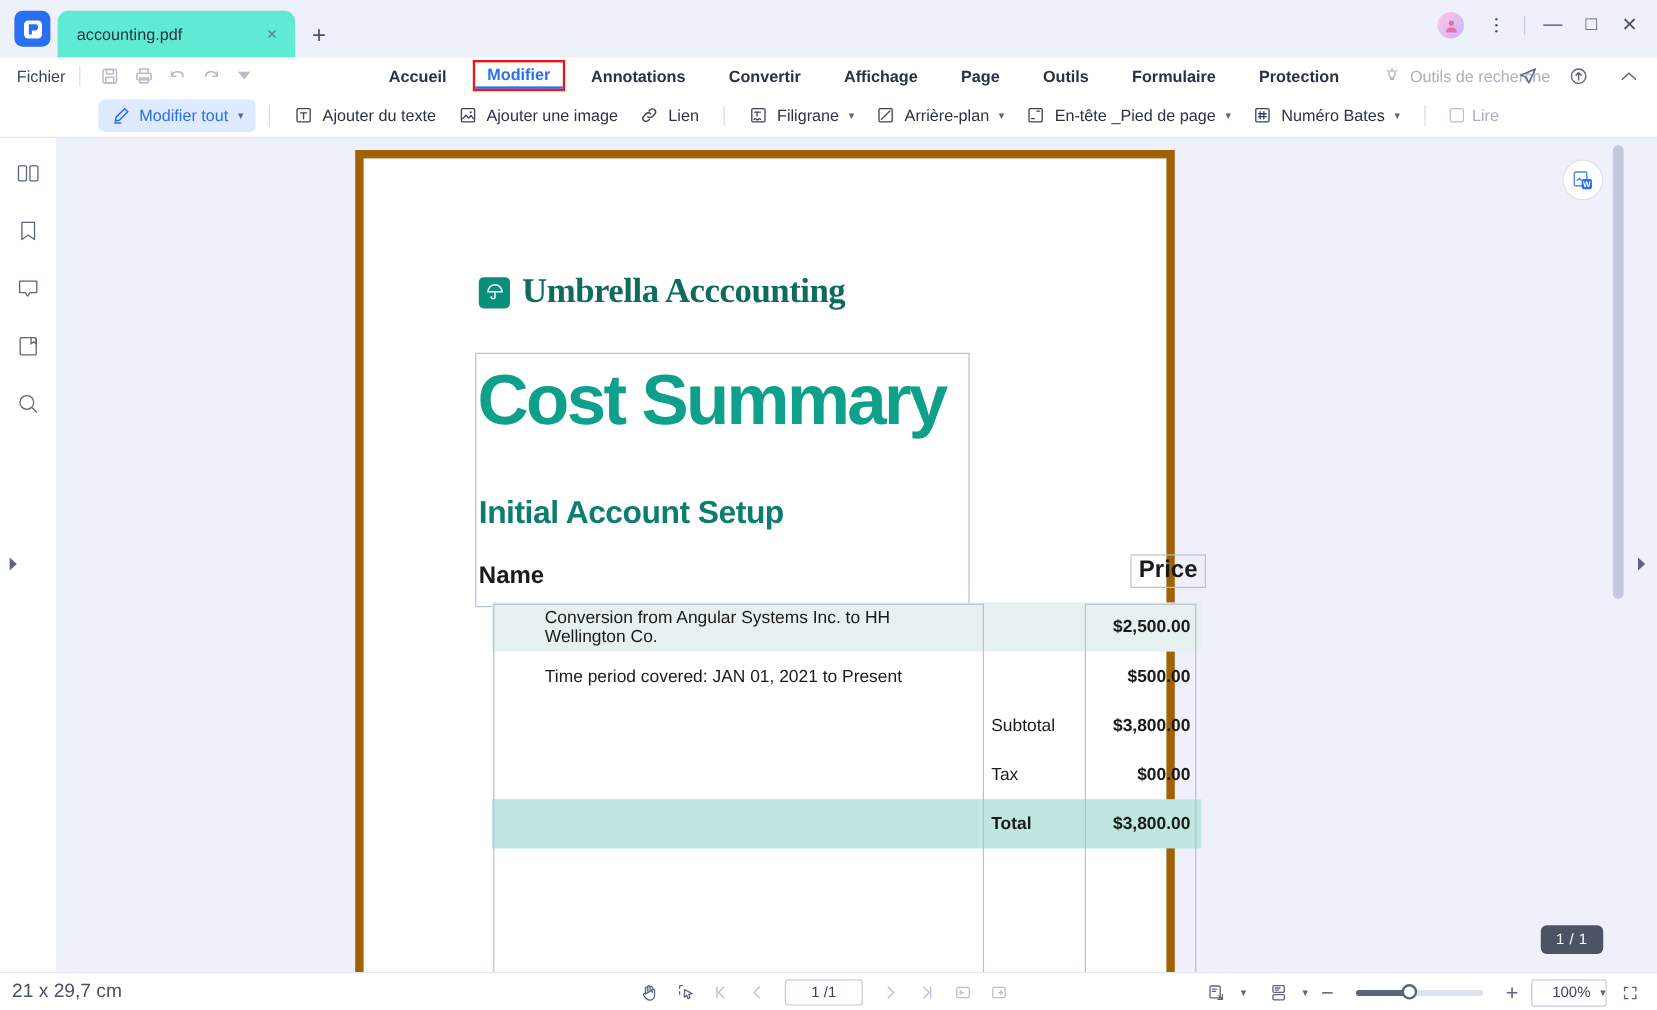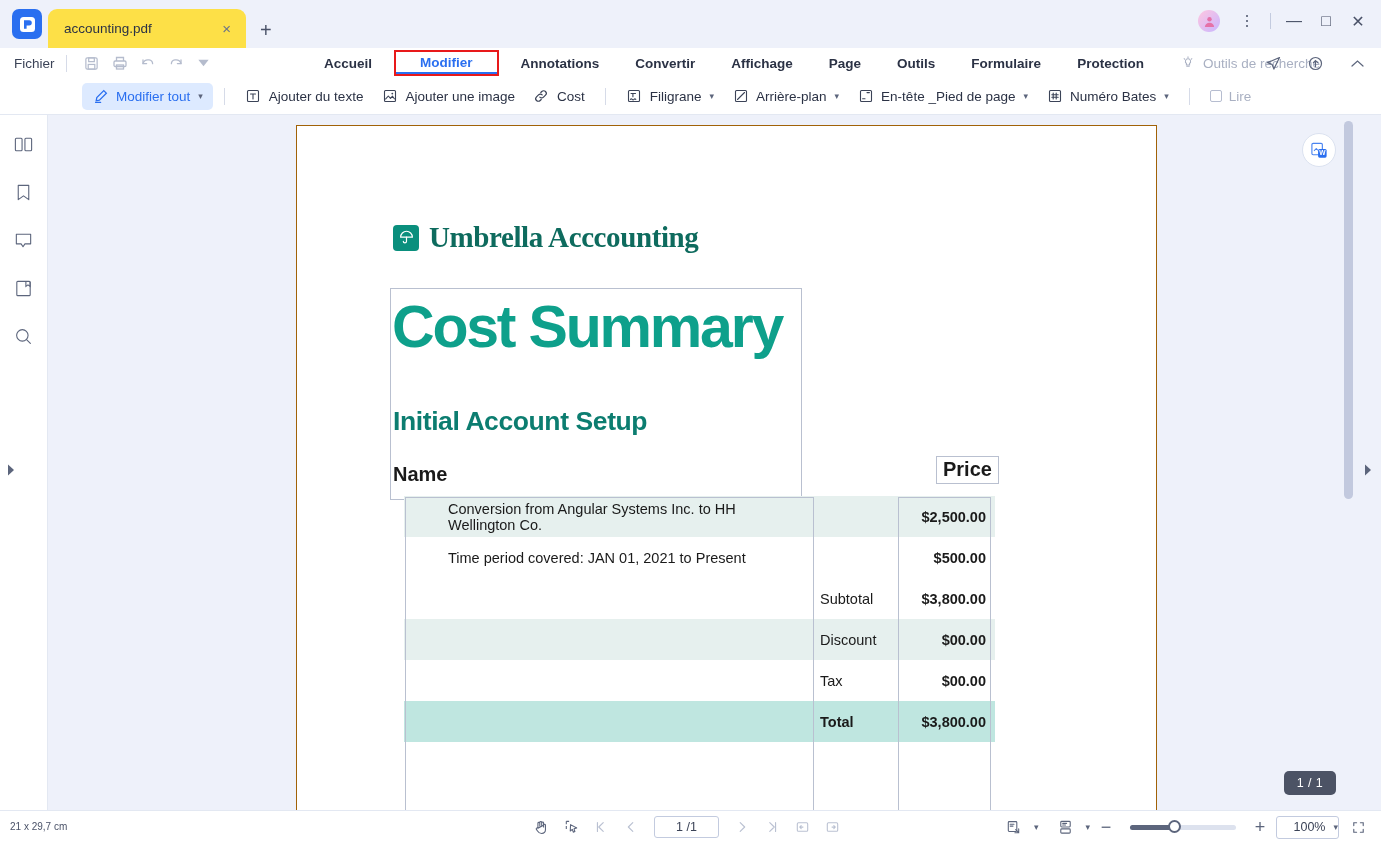--- a/index.html
+++ b/index.html
@@ -22,21 +22,21 @@
     width: 30px; height: 30px;
     margin: 0 6px 9px 12px;
     background: #2a6ff0;
     border-radius: 7px;
     display: flex; align-items: center; justify-content: center;
     flex: 0 0 auto;
   }
   .app-logo svg { display: block; }
   .tab {
     height: 39px; width: 198px;
-    background: #fde047;
+    background: #5eead4;
     border-radius: 9px 9px 0 0;
     display: flex; align-items: center;
     padding: 0 10px 0 16px;
     position: relative;
     flex: 0 0 auto;
   }
   .tab-title {
     font-size: 13.5px; color: #2b3245;
     flex: 1 1 auto;
     white-space: nowrap; overflow: hidden; text-overflow: ellipsis;
@@ -90,21 +90,21 @@
     height: 30px; display:flex; align-items:center; gap: 0;
   }
   .rtab {
     font-size: 13.5px; font-weight: bold; color: #2b3245;
     padding: 4px 18px; cursor: pointer; white-space: nowrap;
   }
   .rtab.active {
     color: #2a6ff0;
     border-bottom: 2.5px solid #2a6ff0;
     outline: 2px solid #e8191a;
-    padding: 3px 24px 2px;
+    padding: 3px 10px 2px;
     margin: 0 6px;
   }
   .rtab.muted { color:#a9b0c2; font-weight: normal; display:flex; align-items:center; gap:6px; }
   .menu-right {
     position: absolute; right: 10px; top: 0; height: 30px;
     display: flex; align-items: center; gap: 14px;
   }
   .menu-right .qicon { color:#5a6versus; }
 
   
@@ -153,23 +153,23 @@
     position: absolute; left: 6px; top: 348px;
     width: 10px; height: 14px; cursor: pointer;
   }
   .viewer {
     flex: 1 1 auto; height: 100%;
     background: #eef1fa;
     position: relative; overflow: hidden;
   }
   .page {
     position: absolute; left: 248px; top: 10px;
-    width: 861px; height: 700px;
+    width: 683px; height: 700px;
     background: #ffffff;
-    border: 1px solid #a16207;
+    border: 7px solid #a16207;
   }
   .scrollbar {
     position: absolute; right: 28px; top: 0;
     width: 9px; height: 695px;
   }
   .scroll-thumb {
     position: absolute; top: 6px; left: 0;
     width: 9px; height: 378px;
     background: #c2c9de; border-radius: 5px; cursor: pointer;
   }
@@ -251,21 +251,21 @@
   }
 
   
   .statusbar {
     position: absolute; bottom: 0; left: 0;
     width: 1381px; height: 32px;
     background: #ffffff;
     border-top: 1px solid #e3e8f2;
     display: flex; align-items: center;
   }
-  .sb-dim { font-size: 10px; color:#4a5268; margin-left: 10px; }
+  .sb-dim { font-size: 16px; color:#4a5268; margin-left: 10px; }
   .sb-center {
     position:absolute; left: 528px; top:0; height:32px;
     display:flex; align-items:center; gap: 4px;
   }
   .sb-icon {
     width: 26px; height: 24px; display:flex; align-items:center; justify-content:center;
     color:#5c657c; cursor:pointer;
   }
   .sb-icon.dim { color:#bac1d2; }
   .pagebox {
@@ -436,21 +436,21 @@
     <span>Ajouter une image</span>
   </div>
 
   <div class="rb-item">
     <span class="ricon">
       <svg width="16" height="16" viewBox="0 0 16 16" fill="none" stroke="#3b4357" stroke-width="1.2" stroke-linecap="round">
           <path d="M6.8 9.2a2.6 2.6 0 0 0 3.7 0l2-2a2.6 2.6 0 1 0-3.7-3.7l-1 1"></path>
           <path d="M9.2 6.8a2.6 2.6 0 0 0-3.7 0l-2 2a2.6 2.6 0 1 0 3.7 3.7l1-1"></path>
         </svg>
     </span>
-    <span>Cost</span>
+    <span>Lien</span>
   </div>
 
   <span class="vsep"></span>
 
   <div class="rb-item">
     <span class="ricon">
       <svg width="16" height="16" viewBox="0 0 16 16" fill="none" stroke="#3b4357" stroke-width="1.1">
           <rect x="2.5" y="2.5" width="11" height="11" rx="1"></rect>
           <path d="M5 5.5h4.5M6.9 5.5v3.2" stroke-linecap="round"></path>
           <path d="M4.4 11.4c.6-.7 1.2-.7 1.8 0s1.2.7 1.8 0 1.2-.7 1.8 0" stroke-linecap="round"></path>
@@ -571,25 +571,20 @@
           <tr>
             <td class="c-name">Time period covered: JAN 01, 2021 to Present</td>
             <td class="c-mid lbl-right"></td>
             <td class="c-price">$500.00</td>
           </tr>
           <tr>
             <td class="c-name"></td>
             <td class="c-mid">Subtotal</td>
             <td class="c-price">$3,800.00</td>
           </tr>
-          <tr class="row-alt">
-            <td class="c-name"></td>
-            <td class="c-mid">Discount</td>
-            <td class="c-price">$00.00</td>
-          </tr>
           <tr>
             <td class="c-name"></td>
             <td class="c-mid">Tax</td>
             <td class="c-price">$00.00</td>
           </tr>
           <tr class="row-total">
             <td class="c-name"></td>
             <td class="c-mid">Total</td>
             <td class="c-price">$3,800.00</td>
           </tr>

